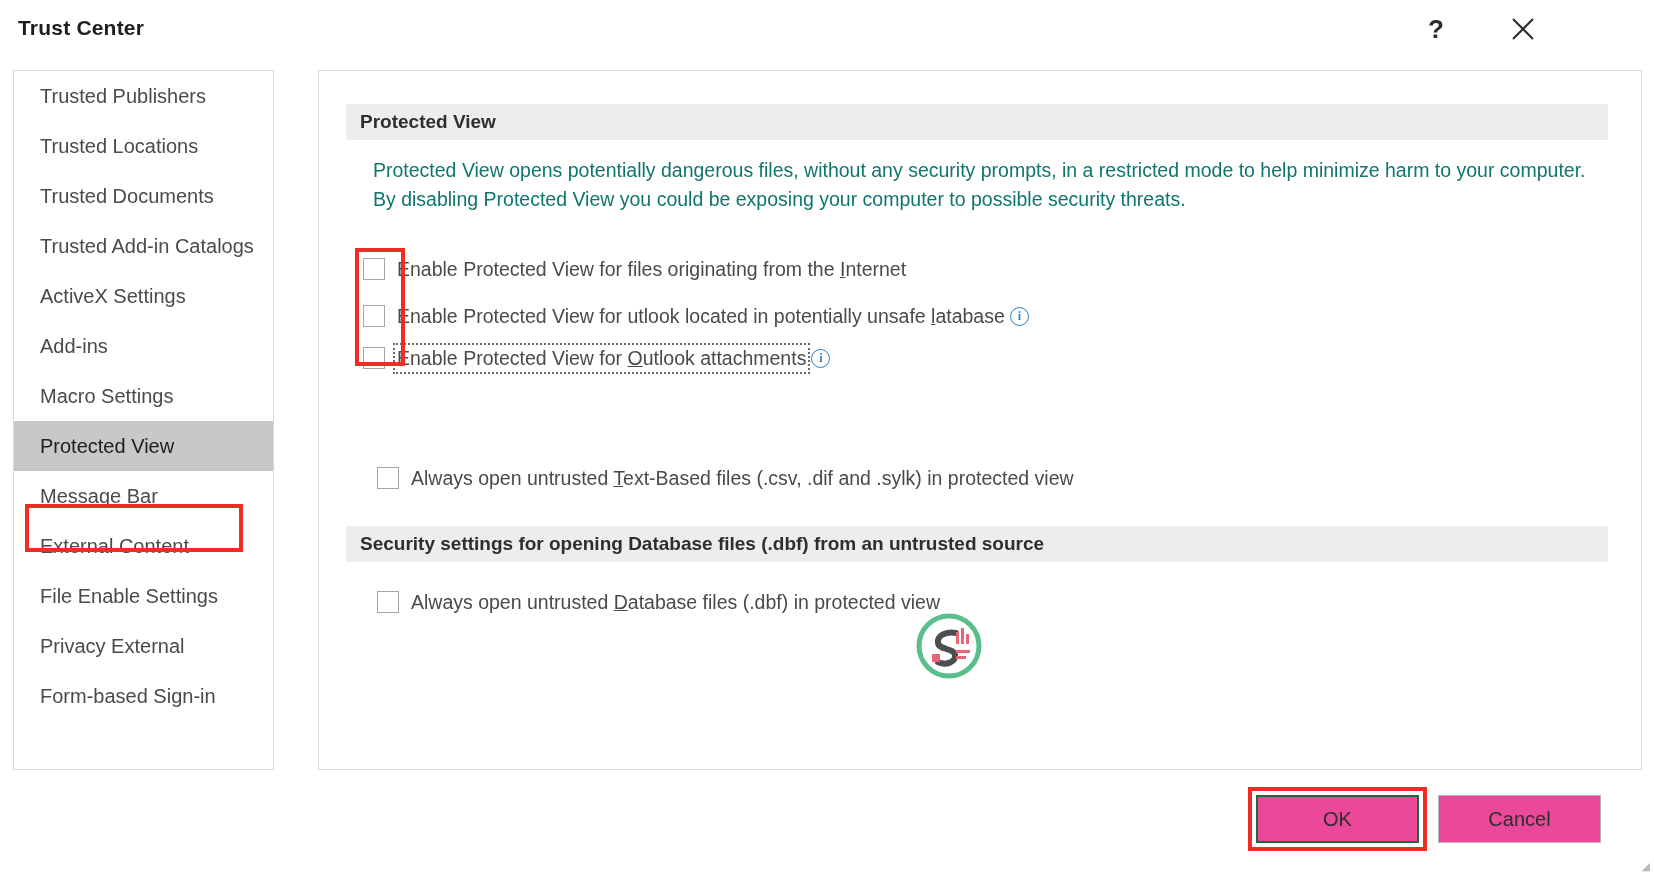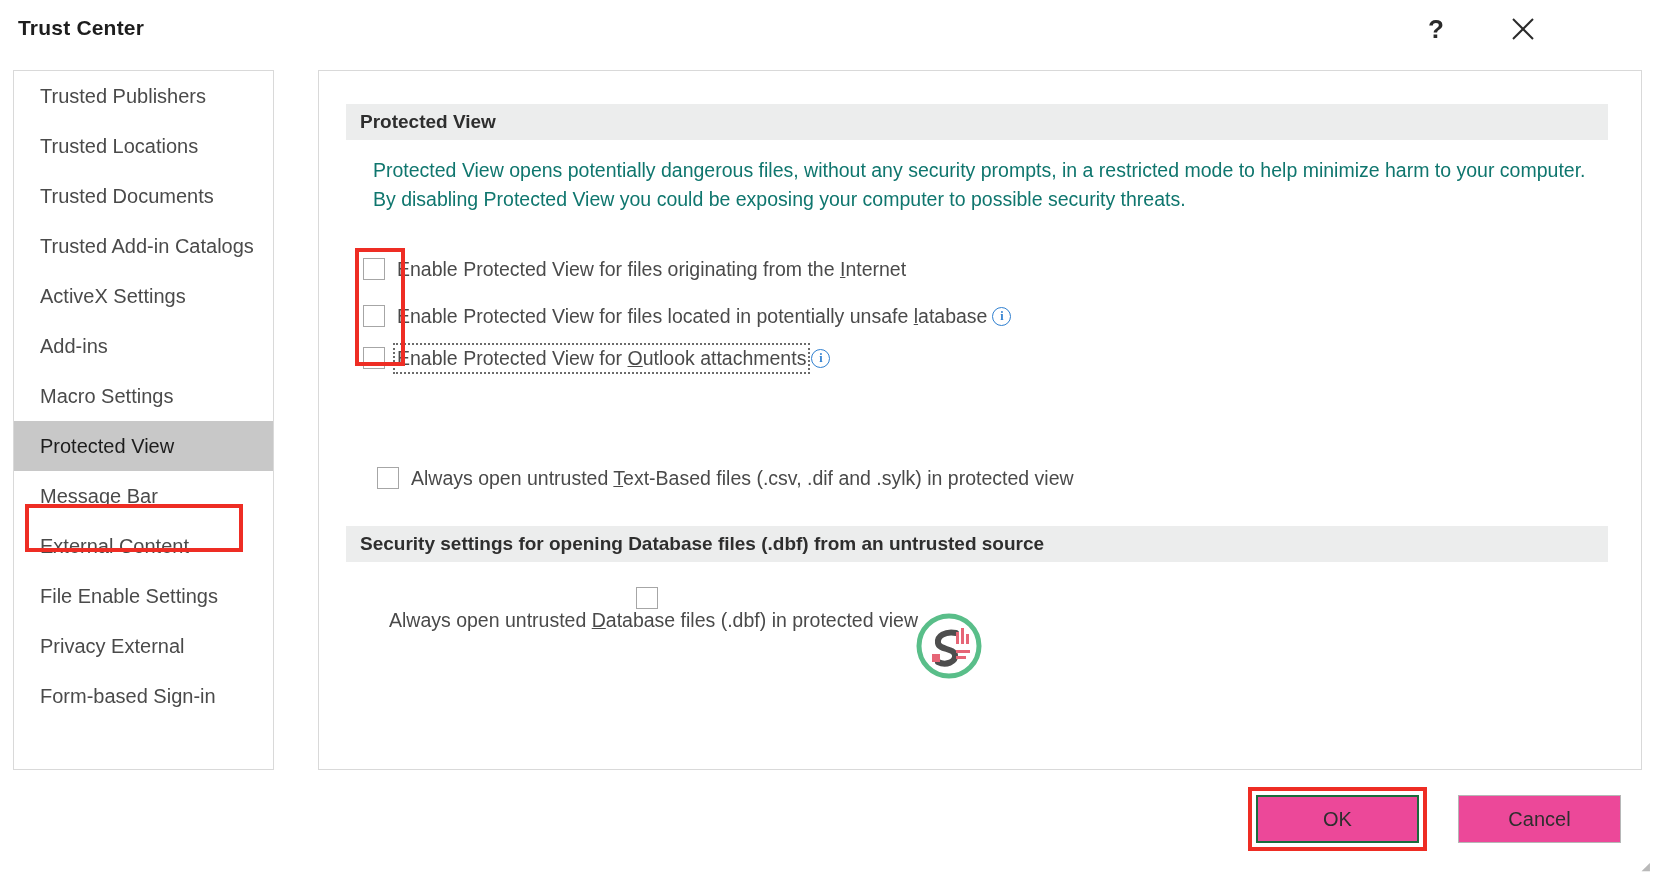--- a/index.html
+++ b/index.html
@@ -200,21 +200,20 @@
   #ok-btn {
     left: 1256px;
     top: 795px;
     width: 163px;
     border: 2px solid #1a6b3c;
   }
   #cancel-btn {
     left: 1438px;
     top: 795px;
     width: 163px;
-    margin-left: 20px;
   }
   #annot-ok {
     position: absolute;
     left: 1248px;
     top: 787px;
     width: 179px;
     height: 64px;
     border: 4px solid #ee2d24;
     box-sizing: border-box;
     pointer-events: none;
@@ -283,41 +282,41 @@
 
   <div class="body-text" style="top:85px;">Protected View opens potentially dangerous files, without any security prompts, in a restricted mode to help minimize harm to your computer. By disabling Protected View you could be exposing your computer to possible security threats.</div>
 
   <div id="pv-checkboxes">
       <div class="cb-row" style="left: 44px; top: 183px;">
         <span class="cb-box"></span>
         <span class="cb-label"><span>Enable Protected View for files originating from the </span><u>I</u><span>nternet</span></span>
       </div>
       <div class="cb-row" style="left: 44px; top: 230px;">
         <span class="cb-box"></span>
-        <span class="cb-label"><span>Enable Protected View for files located in potentially unsafe </span><u>l</u><span>atabase</span></span>
+        <span class="cb-label"><span>Enable Protected View for utlook located in potentially unsafe </span><u>l</u><span>atabase</span></span>
         <span class="info-icon">i</span>
       </div>
       <div class="cb-row" style="left: 44px; top: 272px;">
         <span class="cb-box"></span>
         <span class="cb-label focus-outline"><span>Enable Protected View for </span><u>O</u><span>utlook attachments</span></span>
         <span class="info-icon">i</span>
       </div>
     </div>
 
 
   <div class="cb-row" style="left:58px; top:392px;">
     <span class="cb-box"></span>
     <span class="cb-label">
       <span>Always open untrusted </span><u>T</u><span>ext-Based files (.csv, .dif and .sylk) in protected view</span>
     </span>
   </div>
 
   <div class="section-head" style="top:455px;">Security settings for opening Database files (.dbf) from an untrusted source</div>
 
-  <div class="cb-row" style="left:58px; top:516px;flex-direction:column;">
+  <div class="cb-row" style="left:58px; top:516px;">
     <span class="cb-box"></span>
     <span class="cb-label">
       <span>Always open untrusted </span><u>D</u><span>atabase files (.dbf) in protected view</span>
     </span>
   </div>
 
 </div>
 
 <div id="annot-checkboxes"></div>
 

